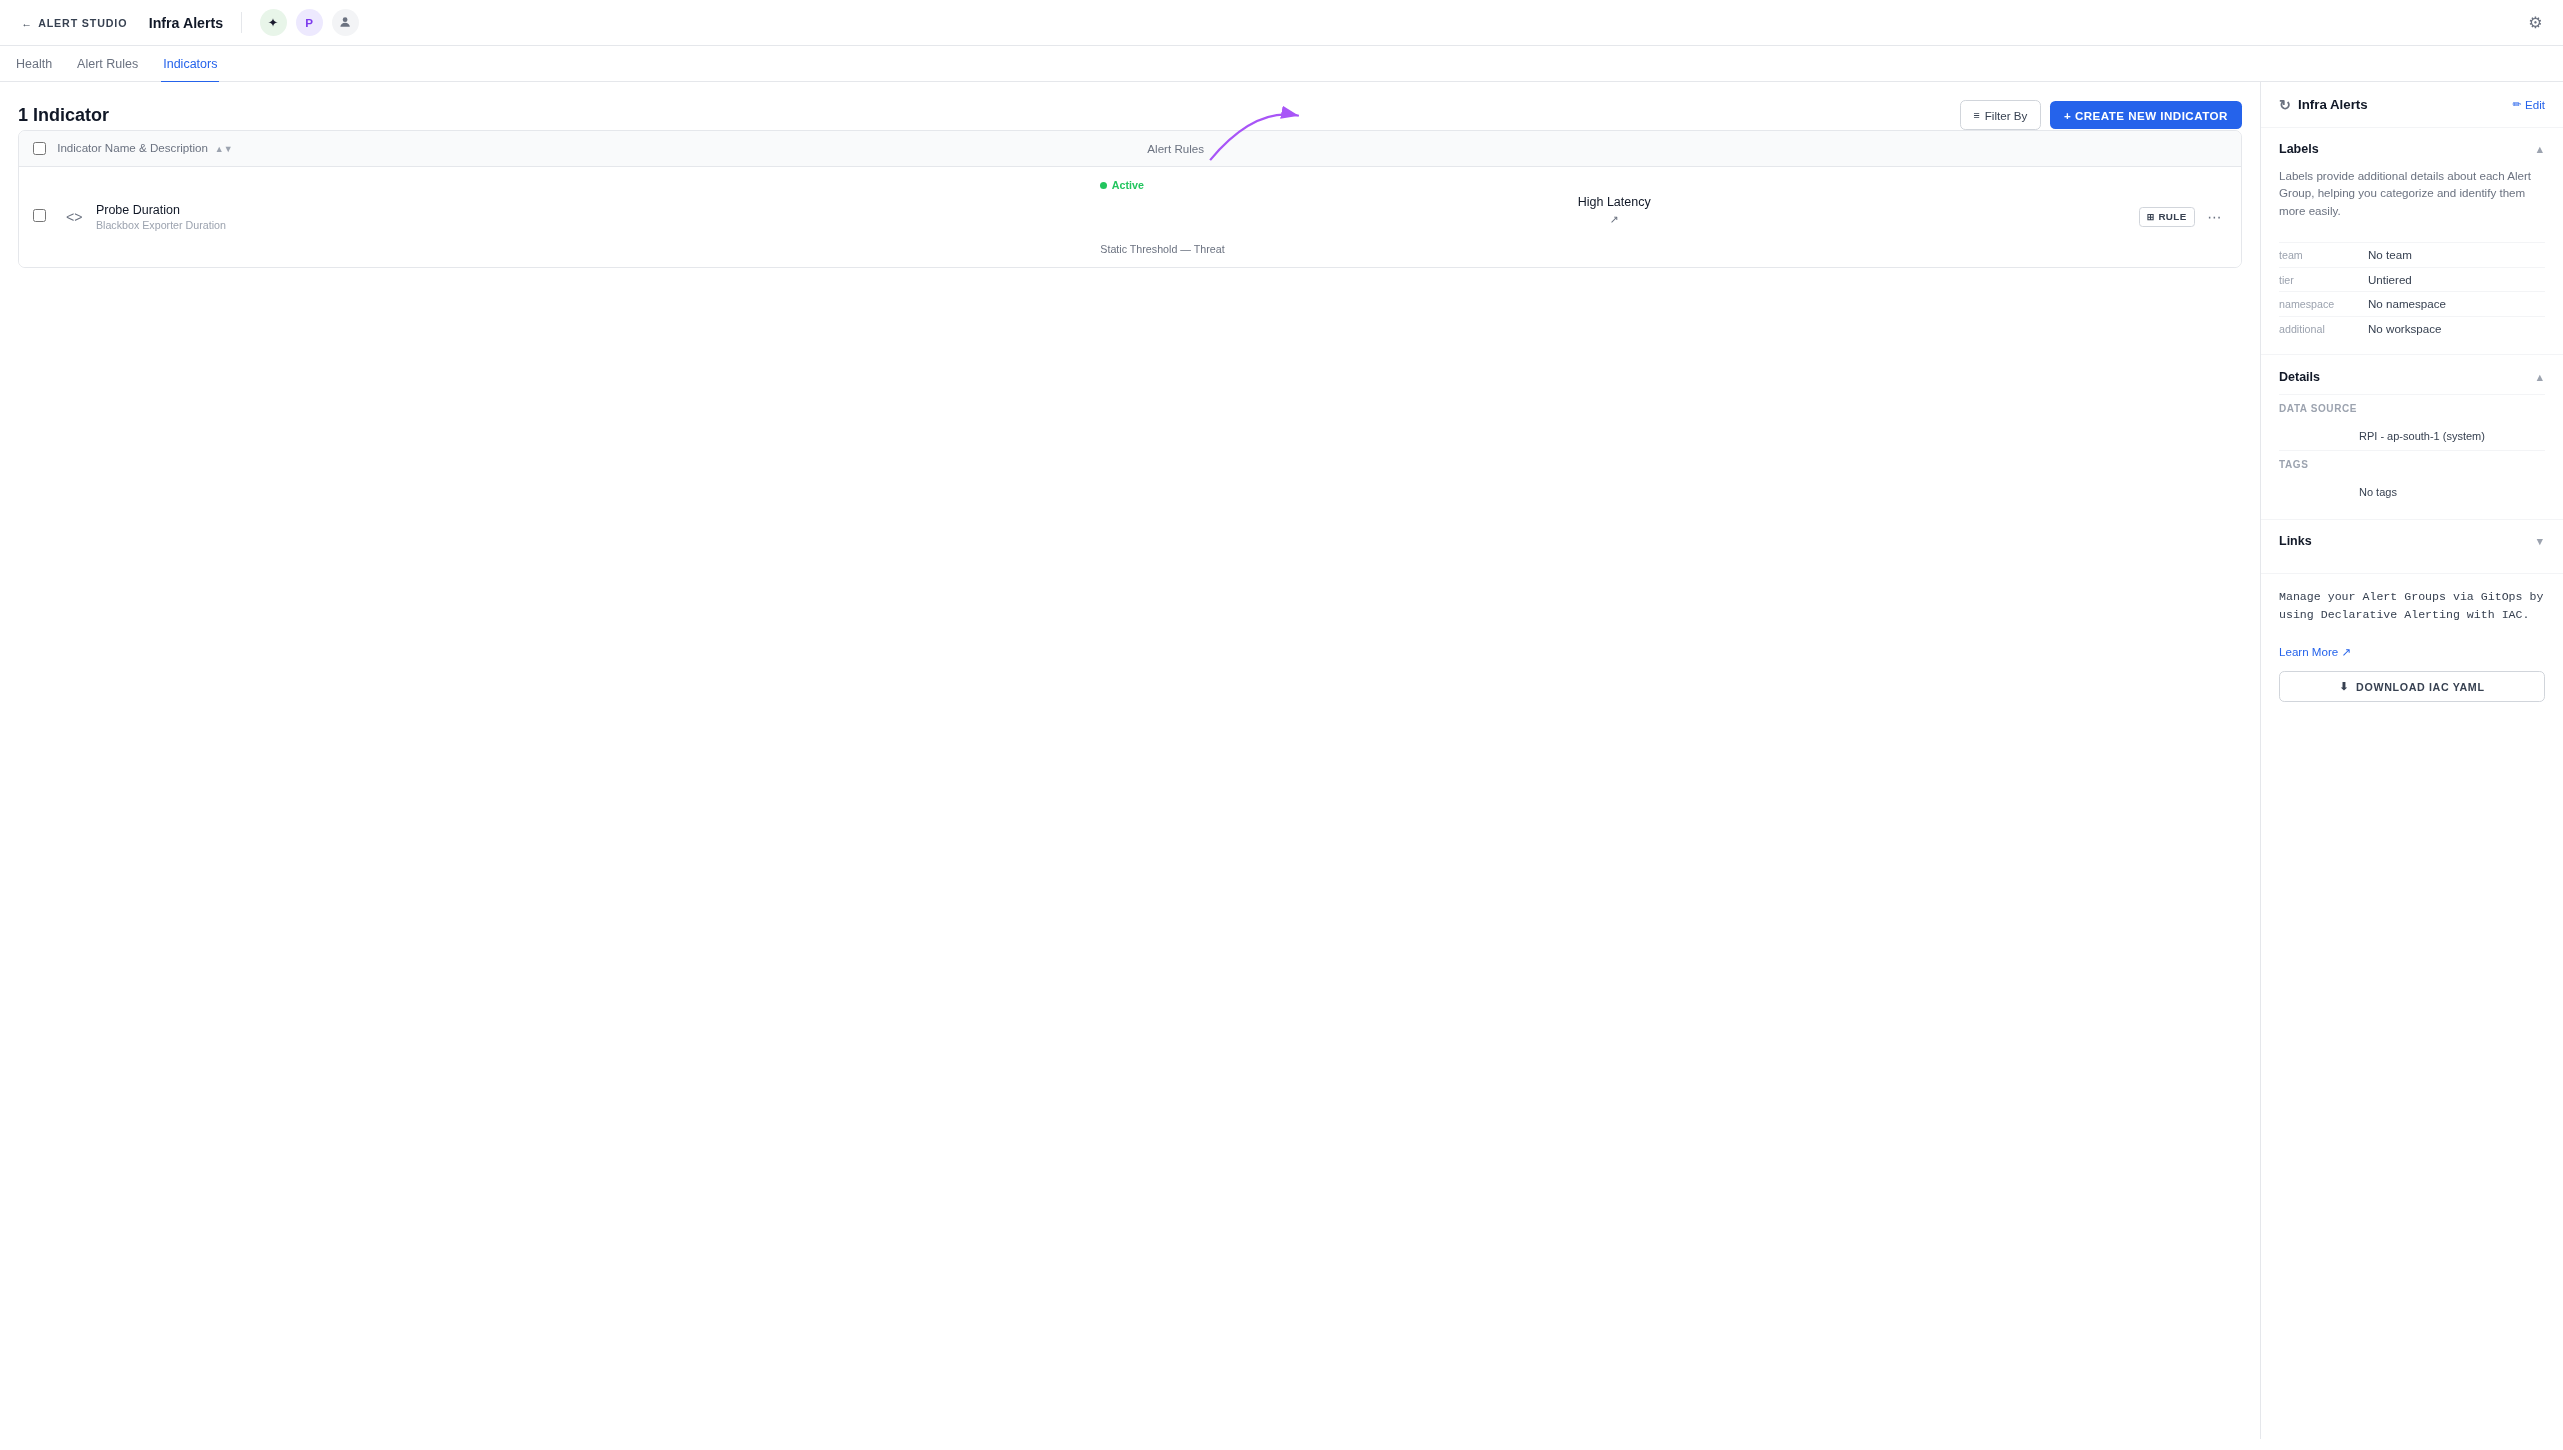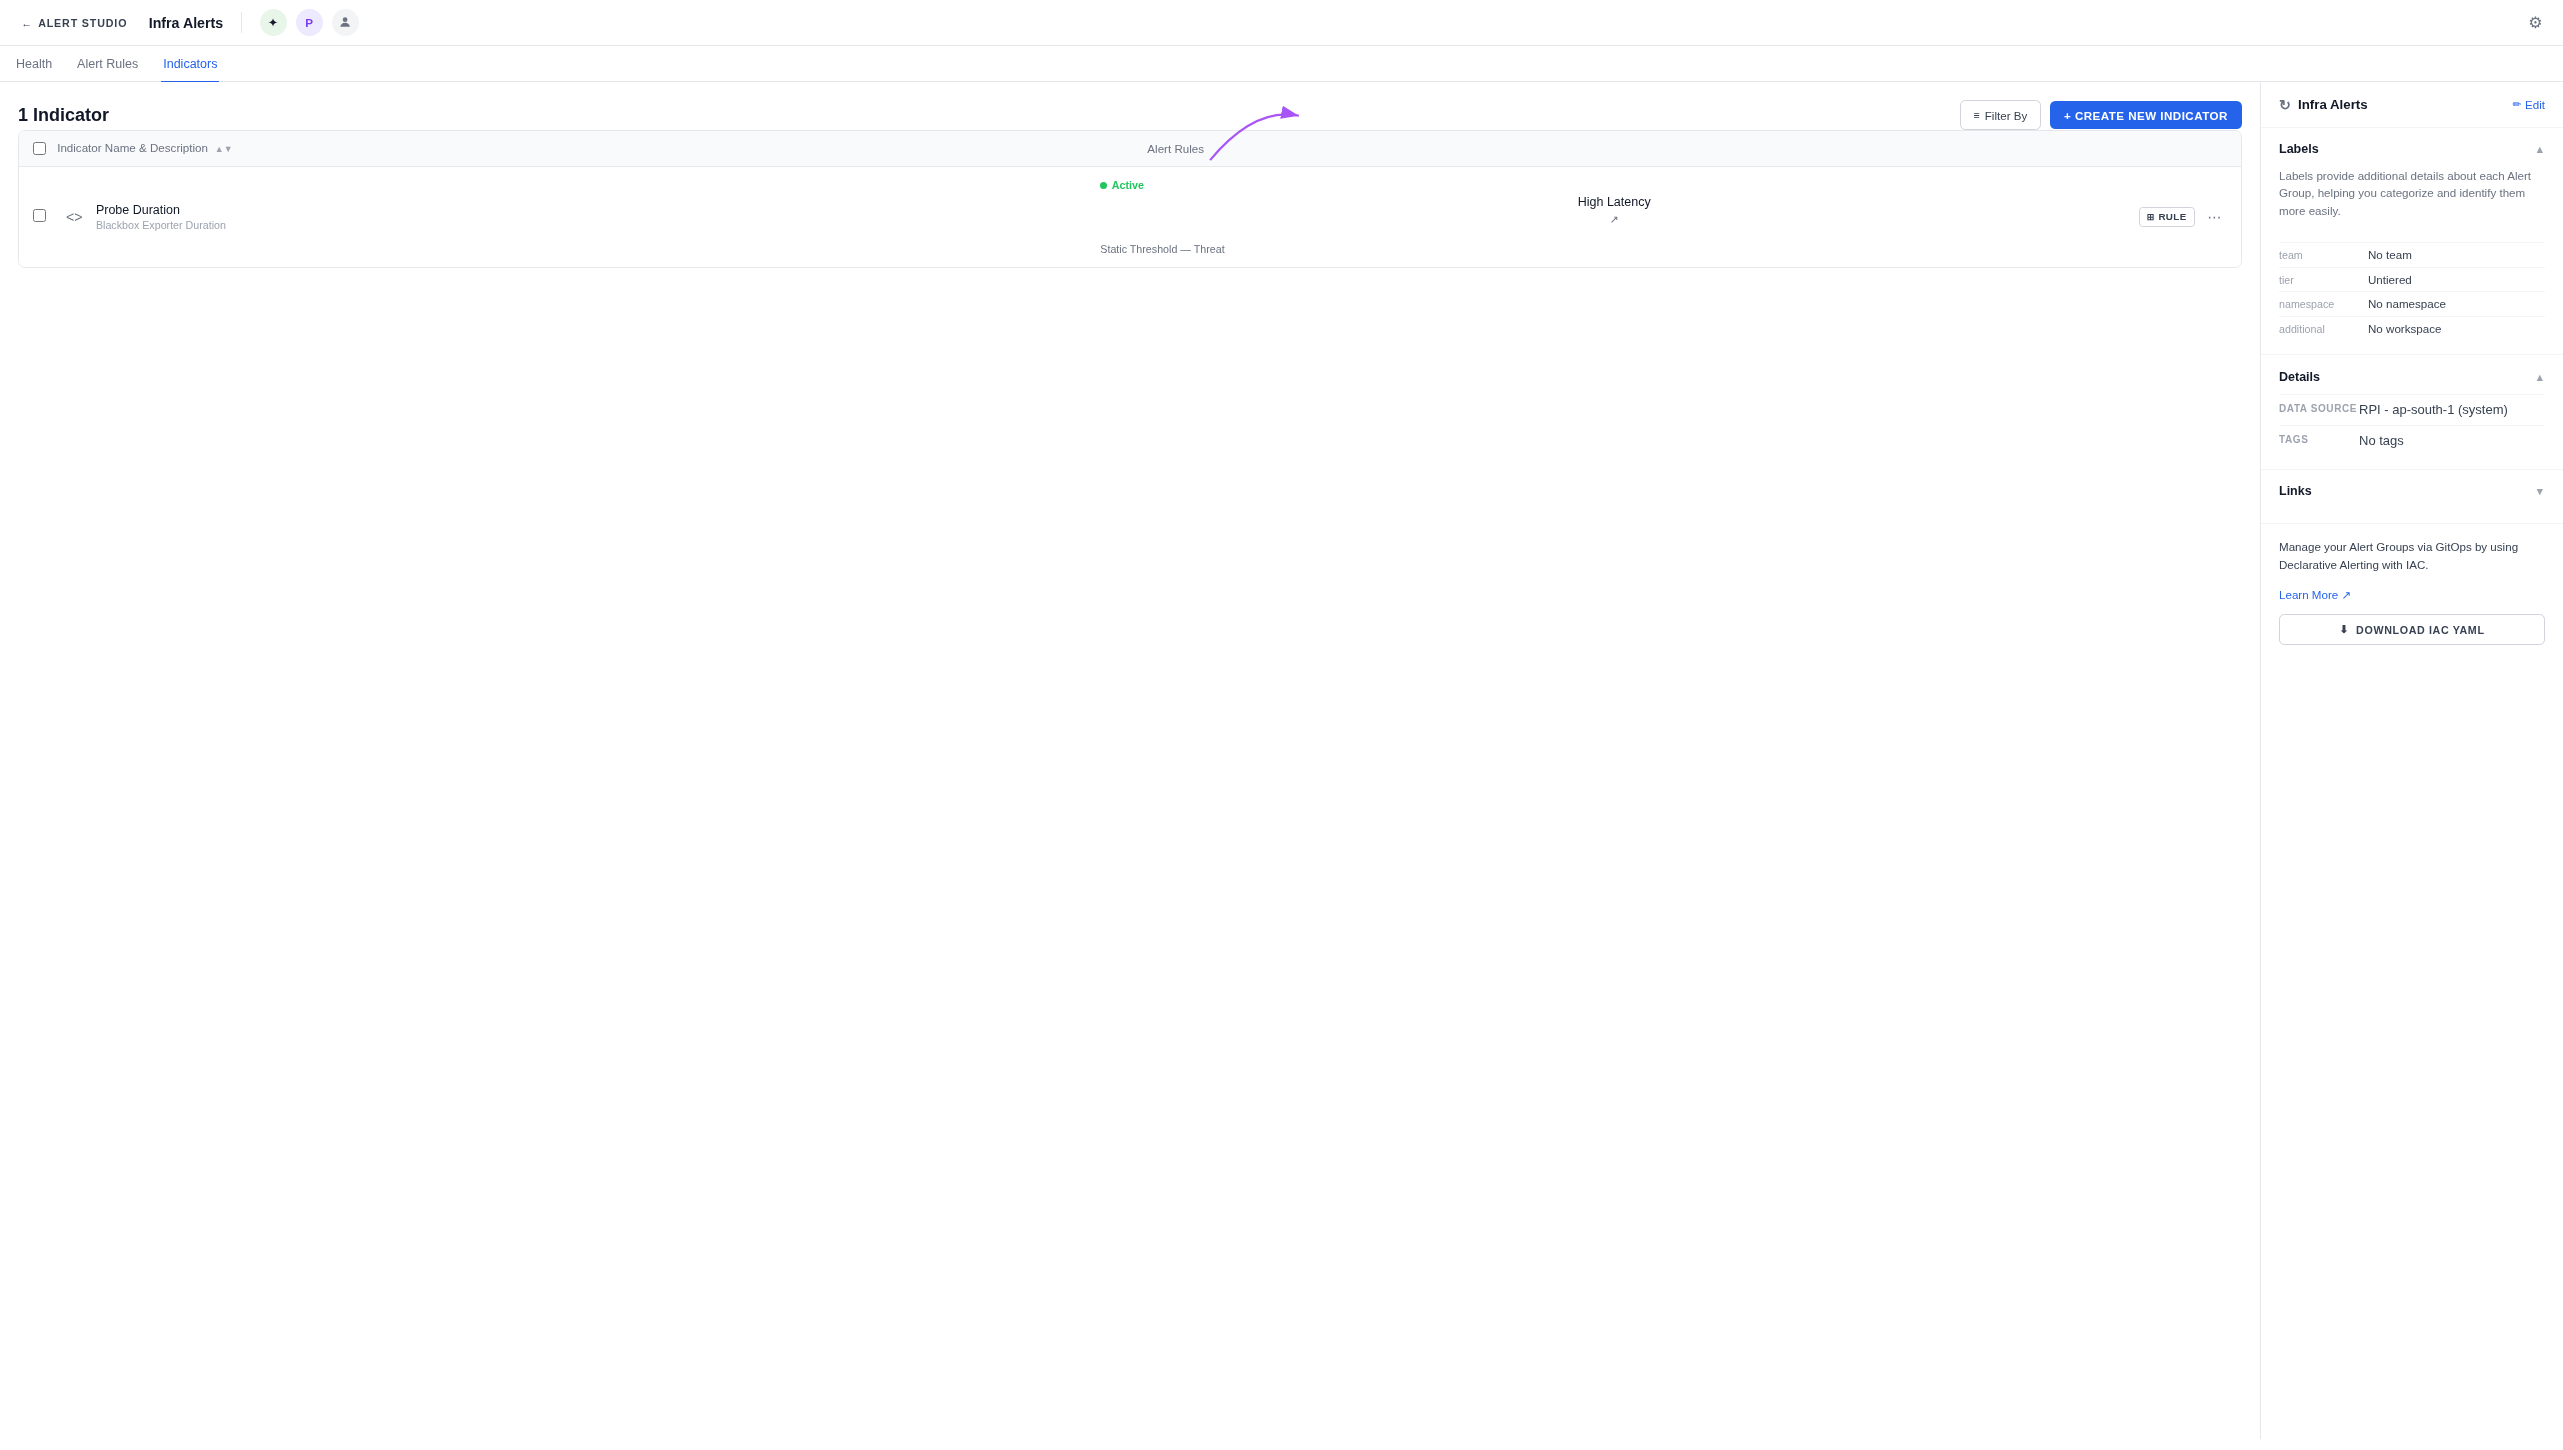--- a/index.html
+++ b/index.html
@@ -385,39 +385,41 @@
       width: 80px;
       font-size: 10px;
       font-weight: 600;
       letter-spacing: 0.06em;
       color: #9ca3af;
       text-transform: uppercase;
       padding-top: 0.9px;
     }
     .detail-val {
       flex: 1;
-      font-size: 13px;
+      font-size: 11px;
       color: #374151;
+      margin-top: 28px;
     }
 
     
     .links-section {
       padding: 14.2px 18px;
       border-bottom: 0.9px solid #f3f4f6;
     }
 
     
     .gitops-section {
       padding: 14.2px 18px;
     }
     .gitops-desc {
       font-size: 11.6px;
       color: #374151;
       line-height: 1.5;
-      margin-bottom: 15px;
+      margin-bottom: 22px;
+      font-family: Liberation Mono, monospace;
     }
     .learn-more {
       font-size: 11.6px;
       color: #2563eb;
       text-decoration: none;
       display: flex;
       align-items: center;
       gap: 2.7px;
       margin-bottom: 12.5px;
     }

